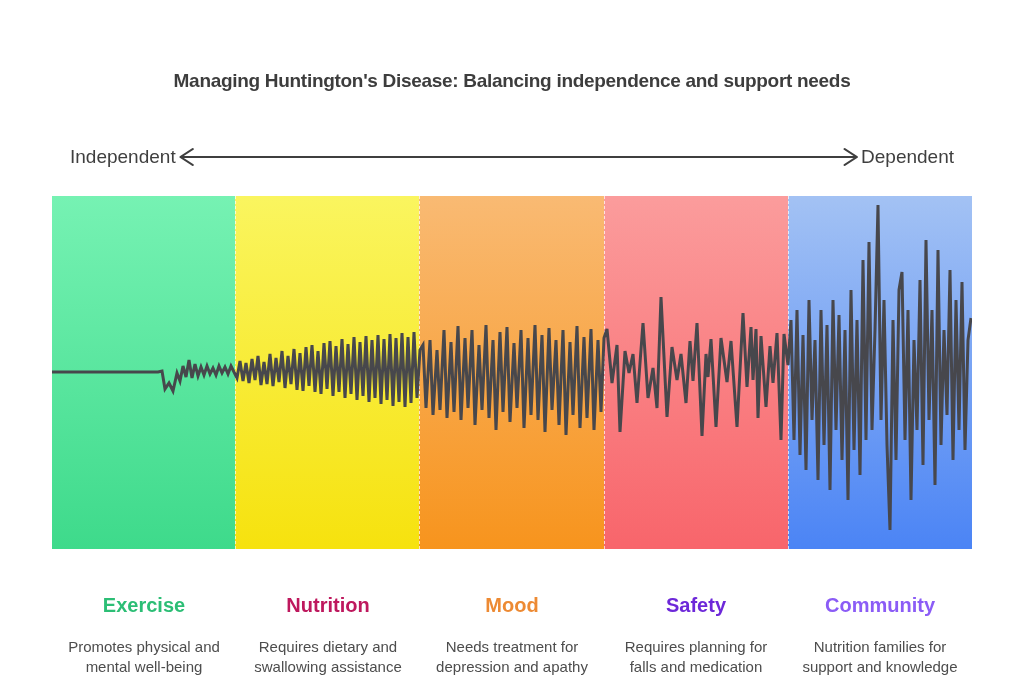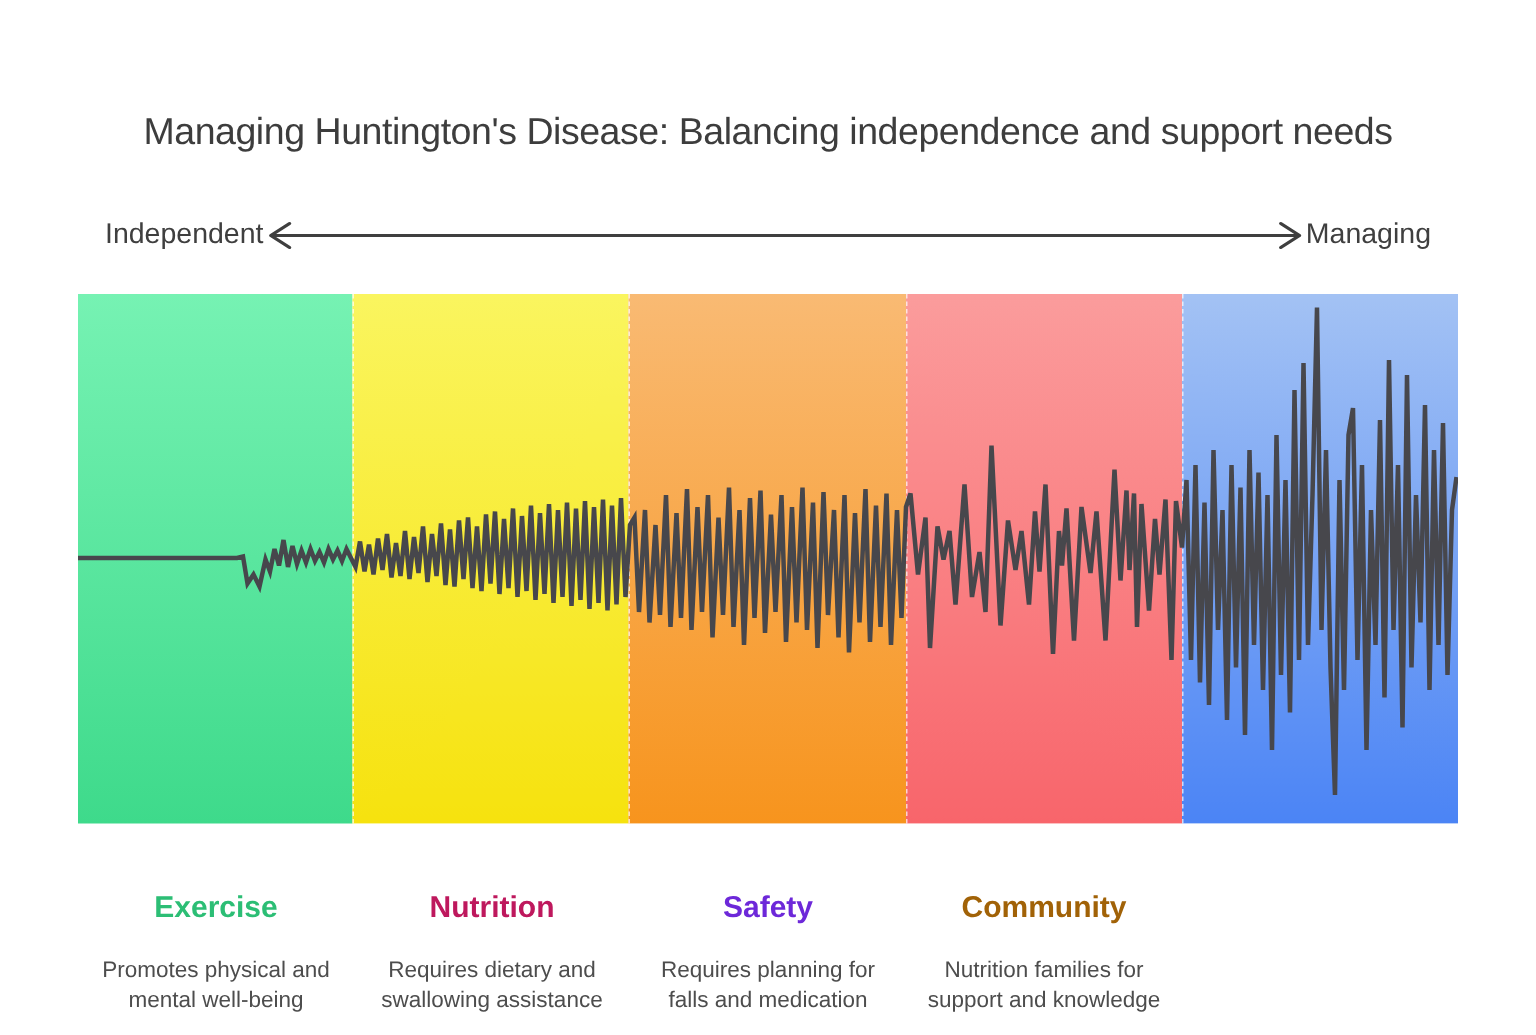--- a/index.html
+++ b/index.html
@@ -2,21 +2,21 @@
 <html><head>
 <meta charset="utf-8">
 <style>
   html,body{margin:0;padding:0;background:#ffffff;}
   .canvas{
     position:relative;width:1024px;height:690px;background:#ffffff;overflow:hidden;
     font-family:"Liberation Sans",sans-serif;
   }
   .title{
     position:absolute;top:57px;left:0;right:0;text-align:center;
-    font-size:25px;font-weight:400;color:#3d3d3d;letter-spacing:-0.3px;
+    font-size:19px;font-weight:700;color:#3d3d3d;letter-spacing:-0.3px;
   }
   .axis-row{
     position:absolute;top:144px;left:70px;right:70px;height:26px;
     display:flex;align-items:center;
     font-size:19px;color:#3f3f3f;
   }
   .axis-label{white-space:nowrap;}
   .axis-arrow{flex:1;height:20px;display:block;}
   .panels{
     position:absolute;left:52px;top:196px;width:920px;height:353px;
@@ -48,21 +48,21 @@
 
   <div class="axis-row">
     <span class="axis-label">Independent</span>
     <svg class="axis-arrow" viewBox="0 0 612 20" preserveAspectRatio="none" aria-hidden="true">
       <g id="arrow-group" fill="none" stroke="#3f3f3f" stroke-width="2" stroke-linecap="round" stroke-linejoin="round">
         <line x1="5" y1="10" x2="607" y2="10"></line>
         <path d="M15 2 L4 10 L15 18"></path>
         <path d="M597 2 L608 10 L597 18"></path>
       </g>
     </svg>
-    <span class="axis-label">Managing</span>
+    <span class="axis-label">Dependent</span>
   </div>
 
   <div class="panels" id="panels">
       <div class="panel" style="background: linear-gradient(rgb(118, 242, 179), rgb(62, 218, 139));"></div>
       <div class="panel" style="background: linear-gradient(rgb(250, 245, 95), rgb(246, 226, 14));"></div>
       <div class="panel" style="background: linear-gradient(rgb(249, 186, 115), rgb(247, 148, 29));"></div>
       <div class="panel" style="background: linear-gradient(rgb(251, 156, 156), rgb(248, 101, 107));"></div>
       <div class="panel" style="background: linear-gradient(rgb(163, 194, 244), rgb(75, 132, 245));"></div>
     </div>
 
@@ -73,22 +73,26 @@
   <div class="stages" id="stages">
       <div class="stage">
         <h3 class="stage-name" style="color: rgb(44, 190, 117);">Exercise</h3>
         <p class="stage-desc">Promotes physical and mental well-being</p>
       </div>
       <div class="stage">
         <h3 class="stage-name" style="color: #be185d;">Nutrition</h3>
         <p class="stage-desc">Requires dietary and swallowing assistance</p>
       </div>
       <div class="stage">
+        <h3 class="stage-name" style="color: rgb(237, 138, 51);">Mood</h3>
+        <p class="stage-desc">Needs treatment for depression and apathy</p>
+      </div>
+      <div class="stage">
         <h3 class="stage-name" style="color: #6d28d9;">Safety</h3>
         <p class="stage-desc">Requires planning for falls and medication</p>
       </div>
       <div class="stage">
-        <h3 class="stage-name" style="color: #a16207;">Community</h3>
+        <h3 class="stage-name" style="color: #8b5cf6;">Community</h3>
         <p class="stage-desc">Nutrition families for support and knowledge</p>
       </div>
     </div>
 
 </div>
 
 </body></html>

